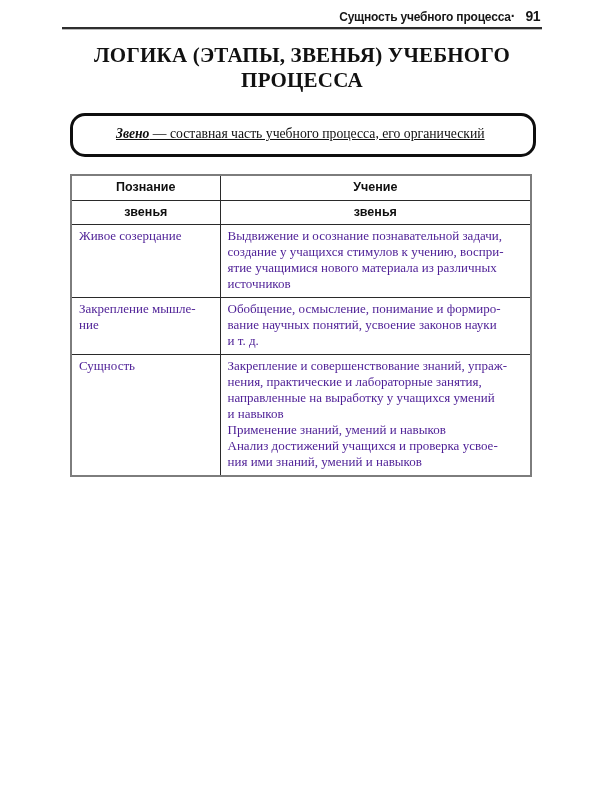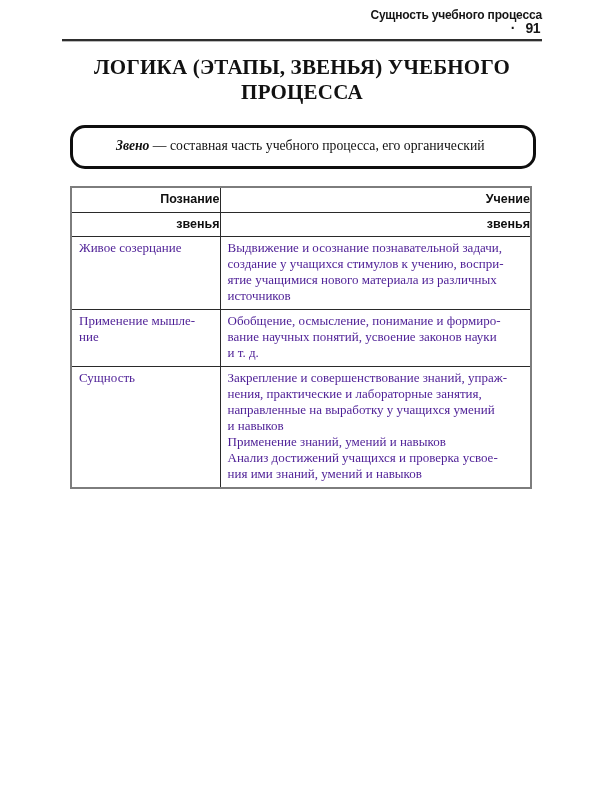--- a/index.html
+++ b/index.html
@@ -7,21 +7,20 @@
     width:600px;height:800px;background:#ffffff;color:#161616;
     font-family:"Liberation Serif",serif;overflow:hidden;
   }
   .page{padding:5px 58px 0 62px;}
 
   
   .page-header{
     display:flex;justify-content:flex-end;align-items:flex-end;
     padding:4px 0 4px 3px;border-bottom:2px solid #2e2e2e;
     box-shadow:0 1px 0 rgba(130,130,130,.55);
-    flex-direction:column;
   }
   .running-head{
     font-family:"Liberation Sans",sans-serif;font-size:12px;font-weight:600;
     letter-spacing:-0.2px;line-height:1;
   }
   .pageno-group{display:flex;align-items:center;gap:10px;
     font-family:"Liberation Sans",sans-serif;line-height:1;padding-right:2px;}
   .pageno-dot{font-size:14px;font-weight:700;}
   .pageno-num{font-size:14px;font-weight:700;letter-spacing:-0.5px;}
 
@@ -33,35 +32,35 @@
   }
 
   
   .defbox{
     margin:20px 6px 0 8px;
     border:3px solid #0e0e0e;border-radius:15px;
     padding:7px 10px 10px 9px;
     font-size:13.7px;line-height:21px;color:#101010;
   }
   .def-line{margin:0;white-space:nowrap;overflow:hidden;}
-  .def-line.first{text-indent:34px;}
+  .def-line.first{text-indent:34px;text-decoration:underline;}
   .def-term{font-weight:700;font-style:italic;}
 
   
   table.process{
     border-collapse:collapse;table-layout:fixed;
     margin:17px 0 0 8px;width:460px;
     border:2px solid #7d7d7d;
   }
   table.process col.c1{width:149px;}
   table.process col.c2{width:311px;}
   table.process th{
     border:1.5px solid #2a2a2a;
     font-family:"Liberation Sans",sans-serif;font-weight:700;font-size:12.5px;
-    text-align:right;padding:5px 0 6px;line-height:1;color:#0f0f0f;
+    text-align:center;padding:5px 0 6px;line-height:1;color:#0f0f0f;
   }
   table.process td{
     border:1.5px solid #2a2a2a;
     vertical-align:top;font-size:13px;line-height:16px;color:#4c1d95;
     padding:3px 5px 5px 7px;white-space:pre-line;
   }
 </style>
 </head>
 <body>
 
@@ -98,21 +97,21 @@
     </thead>
     <tbody>
       <tr>
         <td>Живое созерцание</td>
         <td>Выдвижение и осознание познавательной задачи,
 создание у учащихся стимулов к учению, воспри-
 ятие учащимися нового материала из различных
 источников</td>
       </tr>
       <tr>
-        <td>Применение мышле-
+        <td>Закрепление мышле-
 ние</td>
         <td>Обобщение, осмысление, понимание и формиро-
 вание научных понятий, усвоение законов науки
 и т. д.</td>
       </tr>
       <tr>
         <td>Сущность</td>
         <td>Закрепление и совершенствование знаний, упраж-
 нения, практические и лабораторные занятия,
 направленные на выработку у учащихся умений

